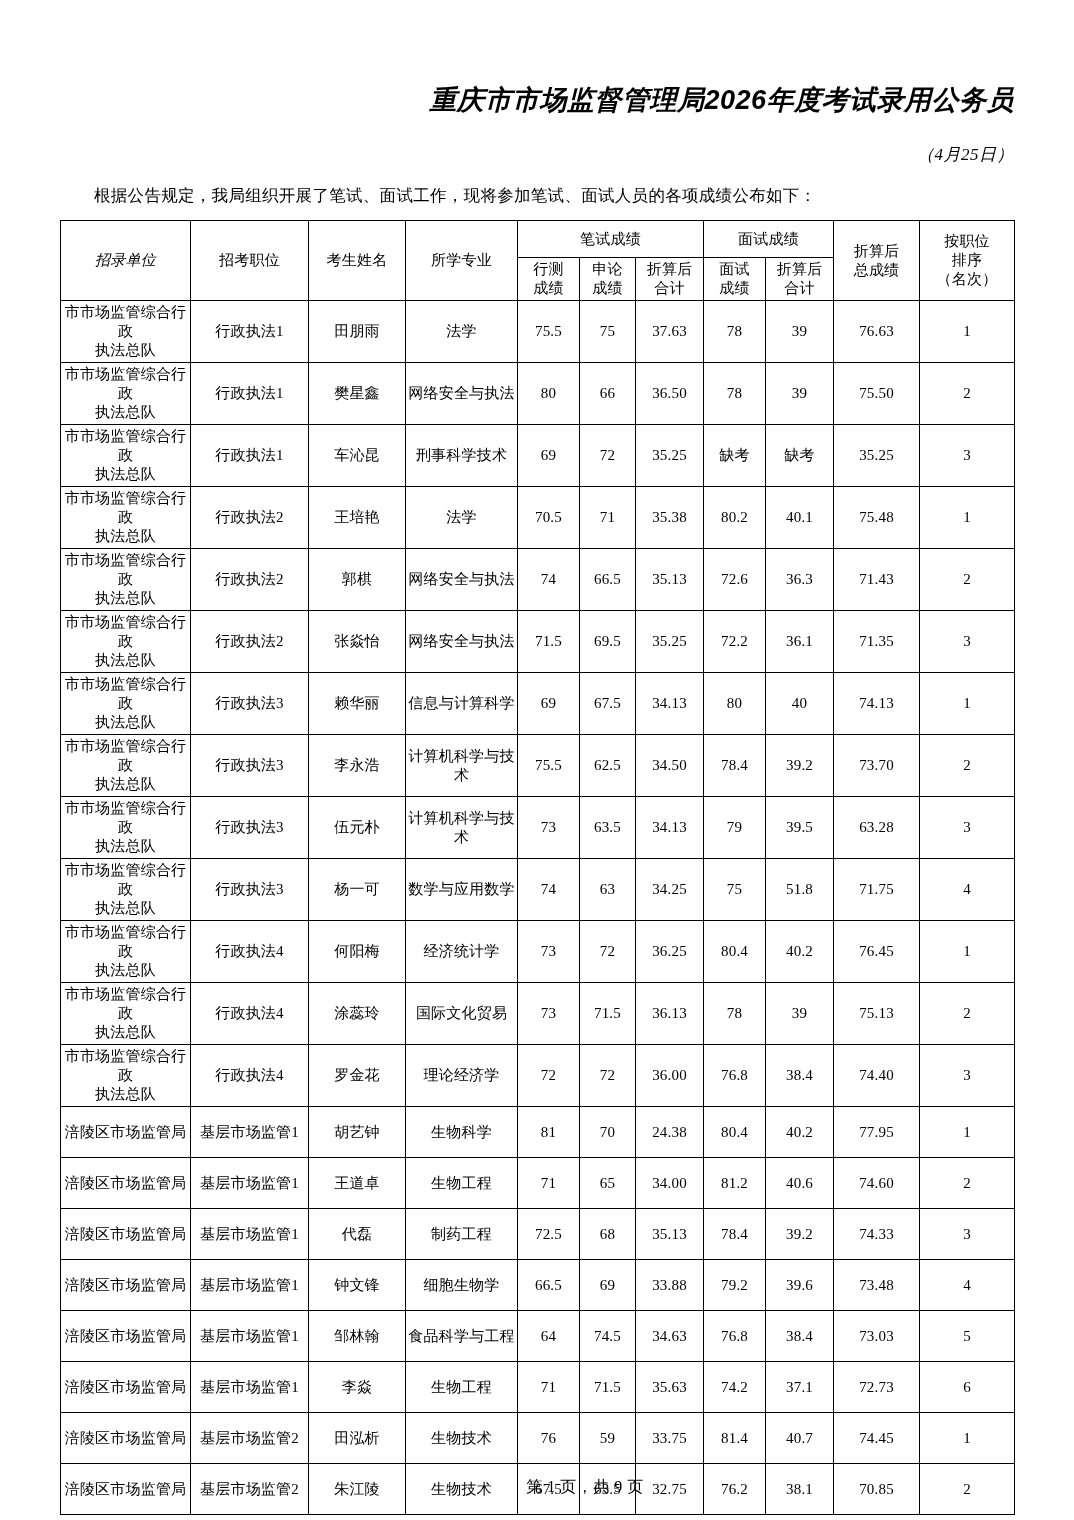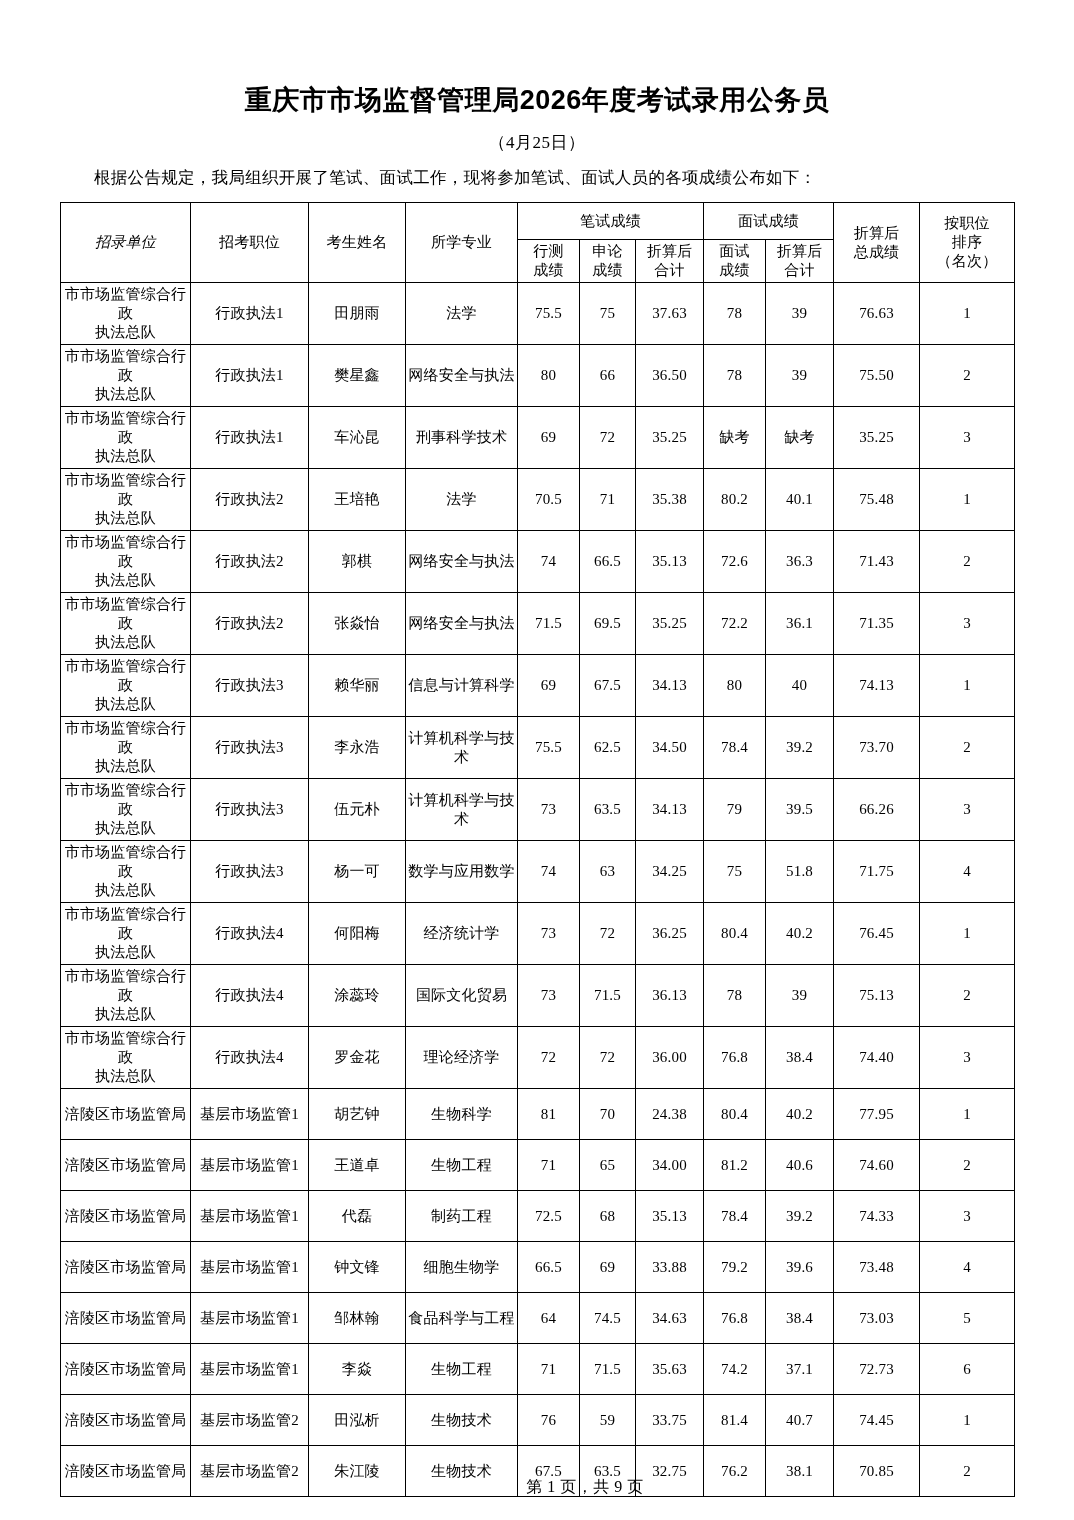--- a/index.html
+++ b/index.html
@@ -16,38 +16,39 @@
     overflow: hidden;
   }
   .page {
     width: 1074px;
     height: 1520px;
     box-sizing: border-box;
     padding: 60px 60px 0 60px;
     position: relative;
   }
   .title-block {
-    text-align: center;
+    text-align: right;
     margin-top: 22px;
+    font-style: italic;
   }
   .title-line {
     font-family: "Liberation Sans", "DejaVu Sans", sans-serif;
     font-weight: bold;
     font-size: 27px;
     line-height: 36px;
     letter-spacing: 0.5px;
   }
   .subtitle {
-    margin-top: 14px;
+    margin-top: 26px;
     font-size: 17px;
     line-height: 22px;
     letter-spacing: 0.5px;
   }
   .intro {
-    margin-top: 12px;
+    margin-top: 18px;
     font-size: 16.5px;
     text-indent: 34px;
     line-height: 24px;
     letter-spacing: 0.3px;
   }
   table.grades {
     border-collapse: collapse;
     width: 954px;
     margin-top: 12px;
     table-layout: fixed;
@@ -309,21 +310,21 @@
           <td>伍元朴</td>
           <td>
             <span class="two-line">计算机科学与技</span>
             <span class="two-line">术</span>
           </td>
           <td>73</td>
           <td>63.5</td>
           <td>34.13</td>
           <td>79</td>
           <td>39.5</td>
-          <td>66.26</td>
+          <td>63.28</td>
           <td>3</td>
         </tr>
         <tr>
           <td class="unit">
             <span class="two-line">市市场监管综合行政</span>
             <span class="two-line">执法总队</span>
           </td>
           <td>行政执法3</td>
           <td>杨一可</td>
           <td>数学与应用数学</td>

